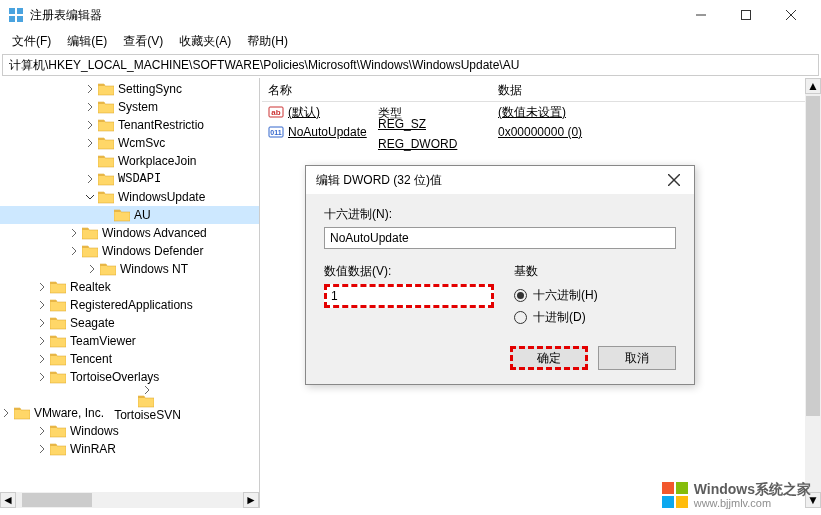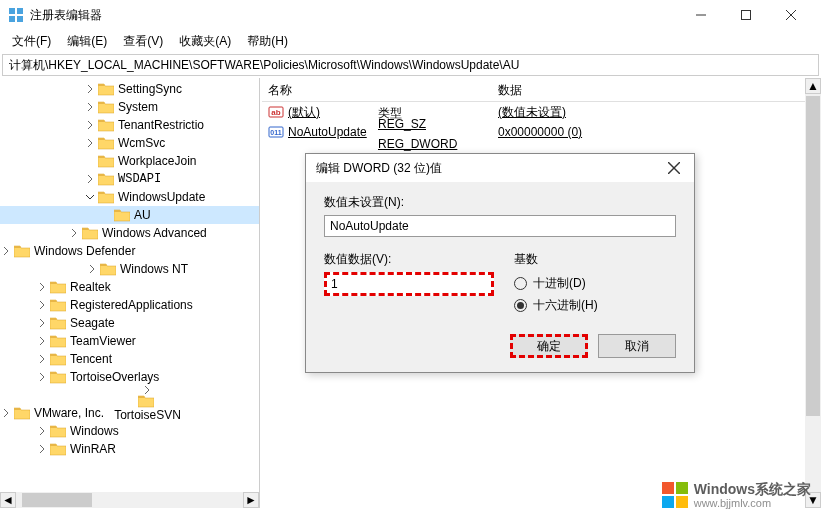--- a/index.html
+++ b/index.html
@@ -26,21 +26,21 @@
     .list-panel { flex: 1; padding: 2px; position: relative; }
     .list-header { display: flex; height: 22px; border-bottom: 1px solid #e0e0e0; }
     .list-header-col { padding: 2px 6px; }
     .col-name { width: 110px; }
     .col-type { width: 120px; margin-top: 23px; }
     .col-data { flex: 1; }
     .list-row { display: flex; height: 20px; align-items: center; padding: 0 2px; text-decoration: underline; }
     .list-icon { width: 16px; height: 16px; margin-right: 4px; flex-shrink: 0; }
     .list-cell.col-name { display: flex; align-items: center; }
     .list-cell { padding: 0 4px; font-size: 12px; }
-    .dialog { position: absolute; left: 305px; top: 153px; width: 390px; background: #f0f0f0; border: 1px solid #888; box-shadow: 2px 2px 8px rgba(0,0,0,0.2); }
+    .dialog { position: absolute; left: 305px; top: 165px; width: 390px; background: #f0f0f0; border: 1px solid #888; box-shadow: 2px 2px 8px rgba(0,0,0,0.2); }
     .dialog-titlebar { height: 28px; display: flex; align-items: center; padding: 0 10px; background: #fff; }
     .dialog-title { flex: 1; }
     .dialog-close { width: 20px; height: 20px; display: flex; align-items: center; justify-content: center; }
     .dialog-body { padding: 12px 18px 14px; }
     .dialog-label { margin-bottom: 4px; }
     .dialog-input { width: 100%; padding: 3px 5px; border: 1px solid #999; background: #fff; font-size: 12px; font-family: inherit; }
     .dialog-row { display: flex; gap: 20px; margin-top: 14px; }
     .dialog-col-left { flex: 0 0 170px; }
     .dialog-col-right { flex: 1; }
     .radio-group { margin-top: 4px; }
@@ -198,21 +198,21 @@
             <svg width="8" height="8" viewBox="0 0 8 8">
               <path d="M2 0 L6 4 L2 8" fill="none" stroke="#666"></path>
             </svg>
           </span>
           <svg class="folder-icon" viewBox="0 0 16 14">
             <path d="M0 2 L6 2 L7 4 L16 4 L16 13 L0 13 Z" fill="#ffd768" stroke="#d9a326" stroke-width="0.5"></path>
             <path d="M0 2 L6 2 L7 4 L0 4 Z" fill="#e8b646"></path>
           </svg>
           <span class="tree-label">Windows Advanced</span>
         </div>
-        <div class="tree-item" style="">
+        <div class="tree-item" style="padding-left: 68px;">
           <span class="tree-chevron">
             <svg width="8" height="8" viewBox="0 0 8 8">
               <path d="M2 0 L6 4 L2 8" fill="none" stroke="#666"></path>
             </svg>
           </span>
           <svg class="folder-icon" viewBox="0 0 16 14">
             <path d="M0 2 L6 2 L7 4 L16 4 L16 13 L0 13 Z" fill="#ffd768" stroke="#d9a326" stroke-width="0.5"></path>
             <path d="M0 2 L6 2 L7 4 L0 4 Z" fill="#e8b646"></path>
           </svg>
           <span class="tree-label">Windows Defender</span>
@@ -401,39 +401,39 @@
   <div class="dialog-titlebar">
     <span class="dialog-title">编辑 DWORD (32 位)值</span>
     <div class="dialog-close">
         <svg width="12" height="12" viewBox="0 0 10 10">
           <line x1="0" y1="0" x2="10" y2="10" stroke="#333" stroke-width="1.2"></line>
           <line x1="10" y1="0" x2="0" y2="10" stroke="#333" stroke-width="1.2"></line>
         </svg>
       </div>
   </div>
   <div class="dialog-body">
-    <div class="dialog-label">数值未设置(N):</div>
+    <div class="dialog-label">十六进制(N):</div>
     <input class="dialog-input" readonly="" value="NoAutoUpdate" style="">
     <div class="dialog-row">
       <div class="dialog-col-left">
         <div class="dialog-label">数值数据(V):</div>
         <input class="dialog-input highlight-box" value="1" style="">
       </div>
       <div class="dialog-col-right">
         <div class="dialog-label">基数</div>
         <div class="radio-group">
           <div class="radio-row">
-            <div class="radio-circle"></div>
-            <span>十进制(D)</span>
-          </div>
-          <div class="radio-row">
             <div class="radio-circle">
                 <div class="radio-dot"></div>
               </div>
             <span>十六进制(H)</span>
+          </div>
+          <div class="radio-row">
+            <div class="radio-circle"></div>
+            <span>十进制(D)</span>
           </div>
         </div>
       </div>
     </div>
     <div class="dialog-buttons">
       <button class="dialog-btn highlight-box">确定</button>
       <button class="dialog-btn">取消</button>
     </div>
   </div>
 </div>

